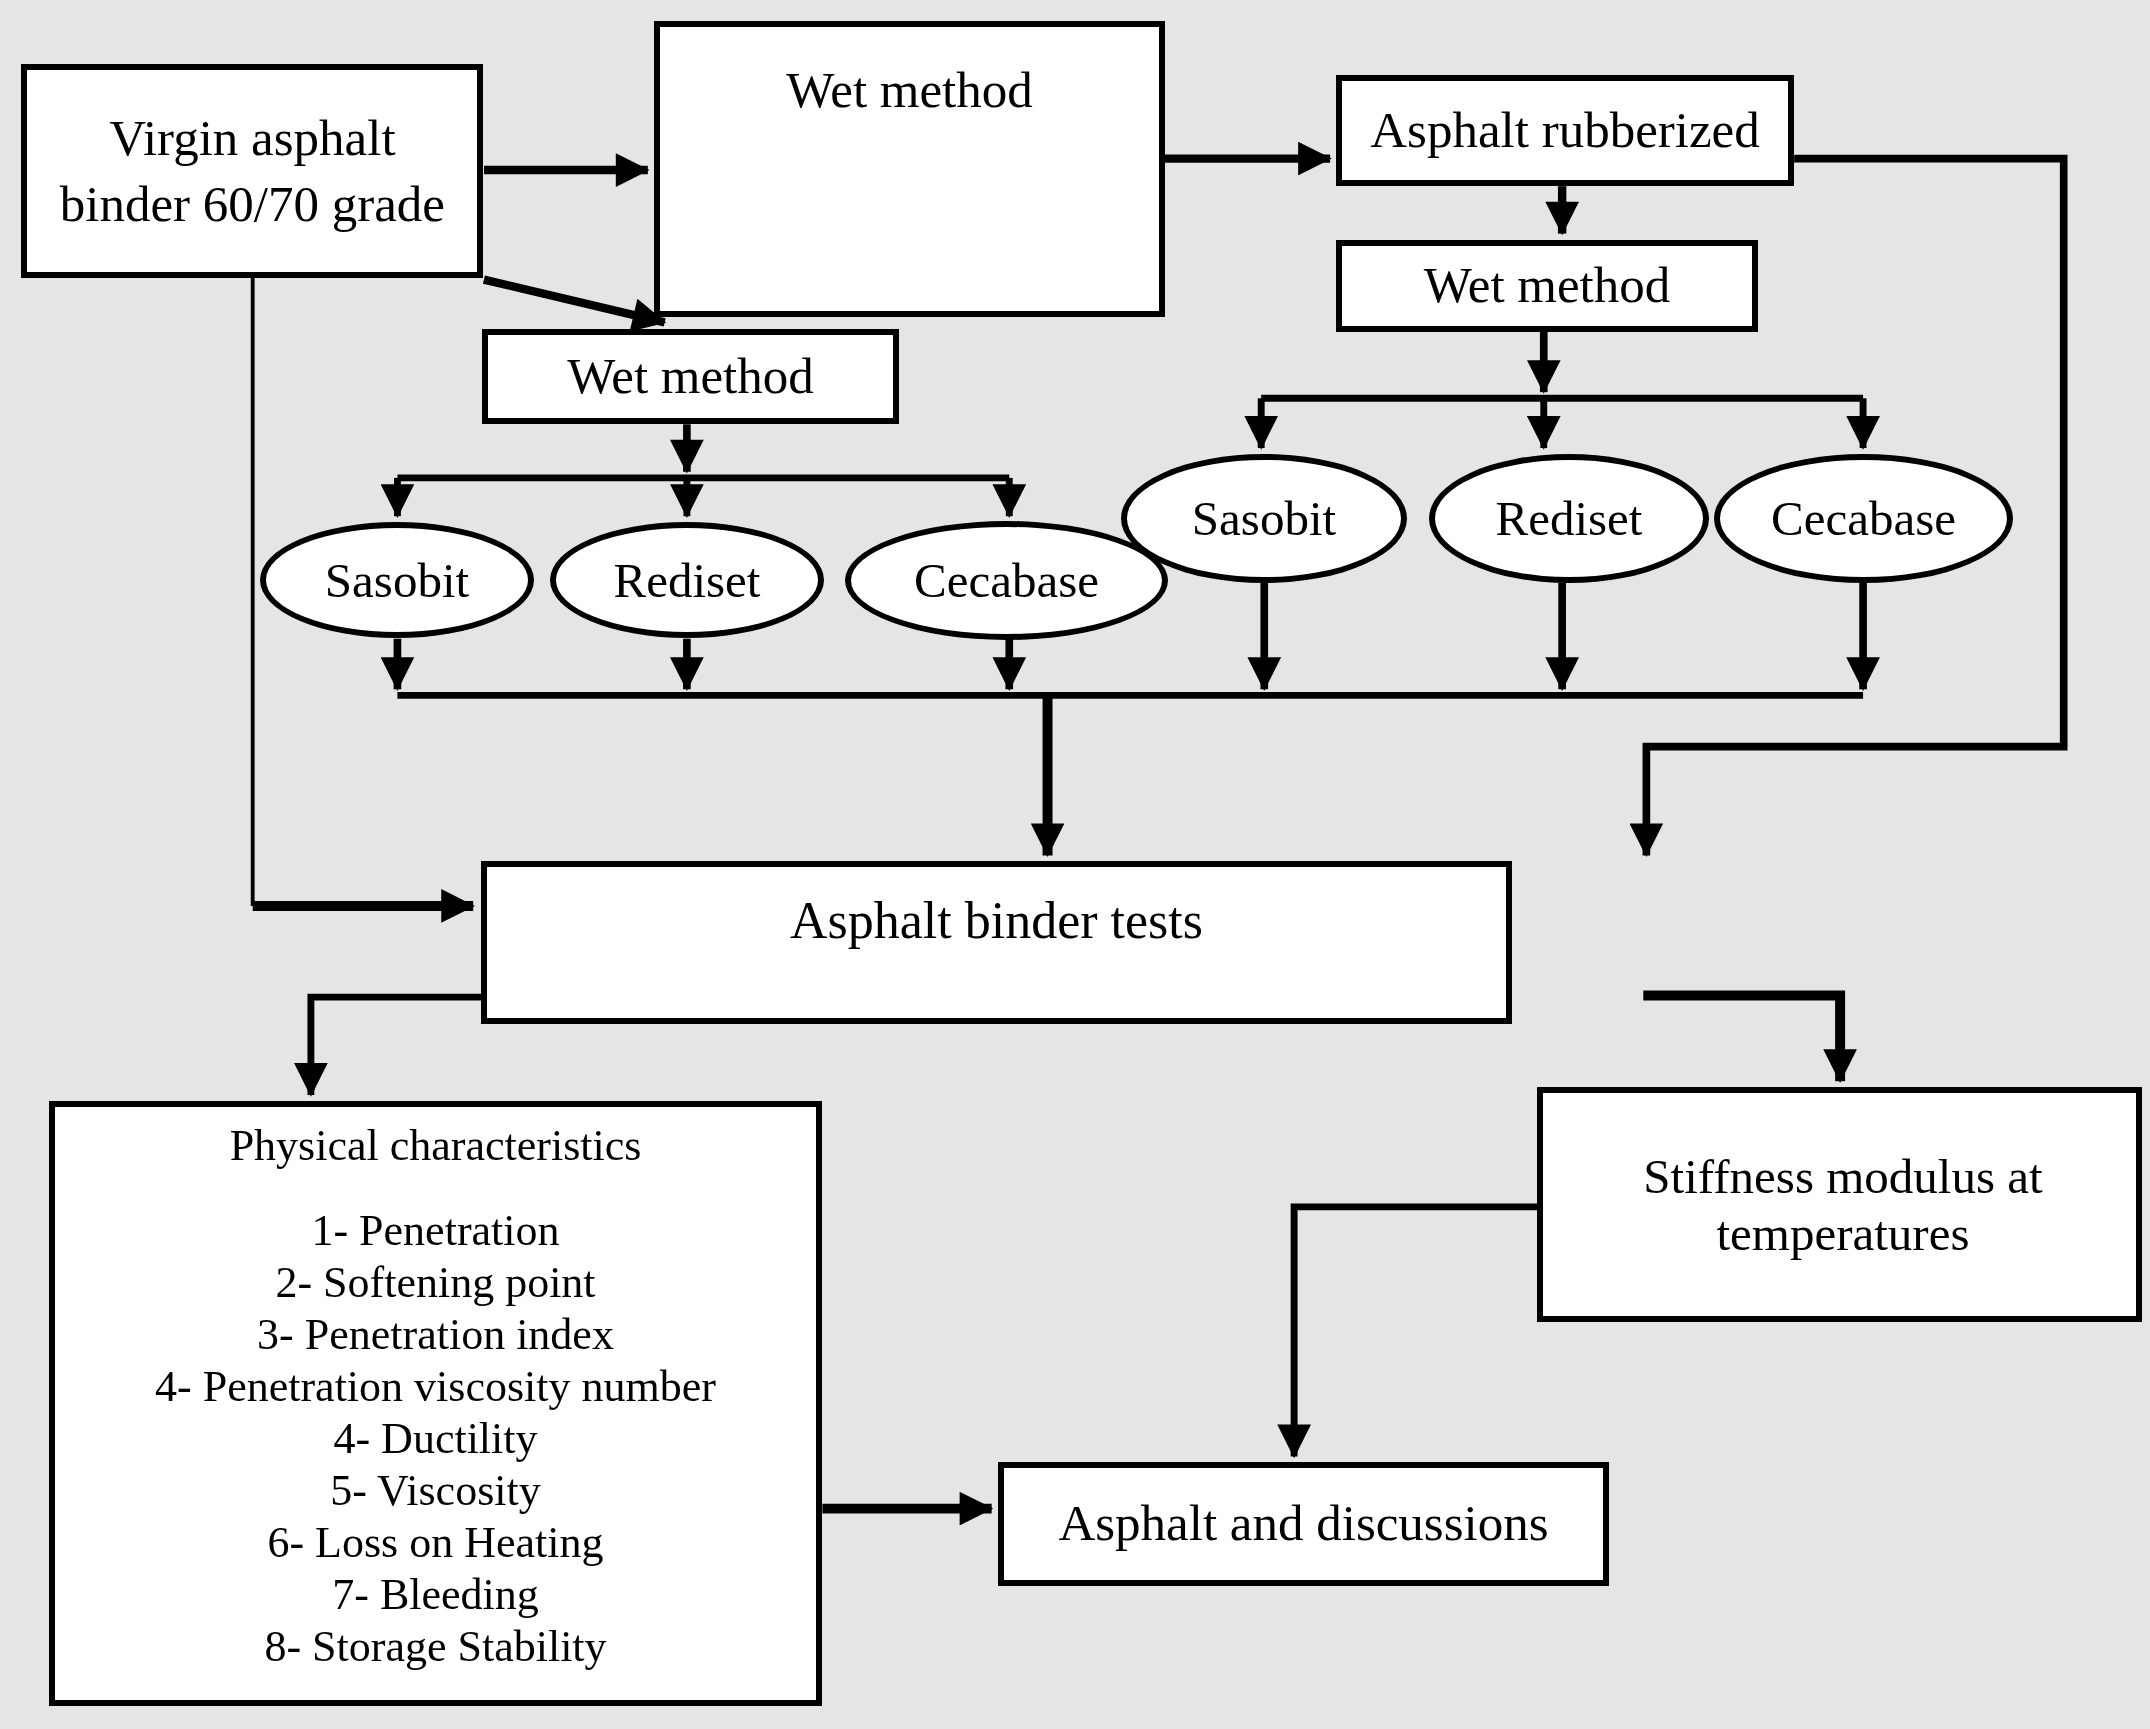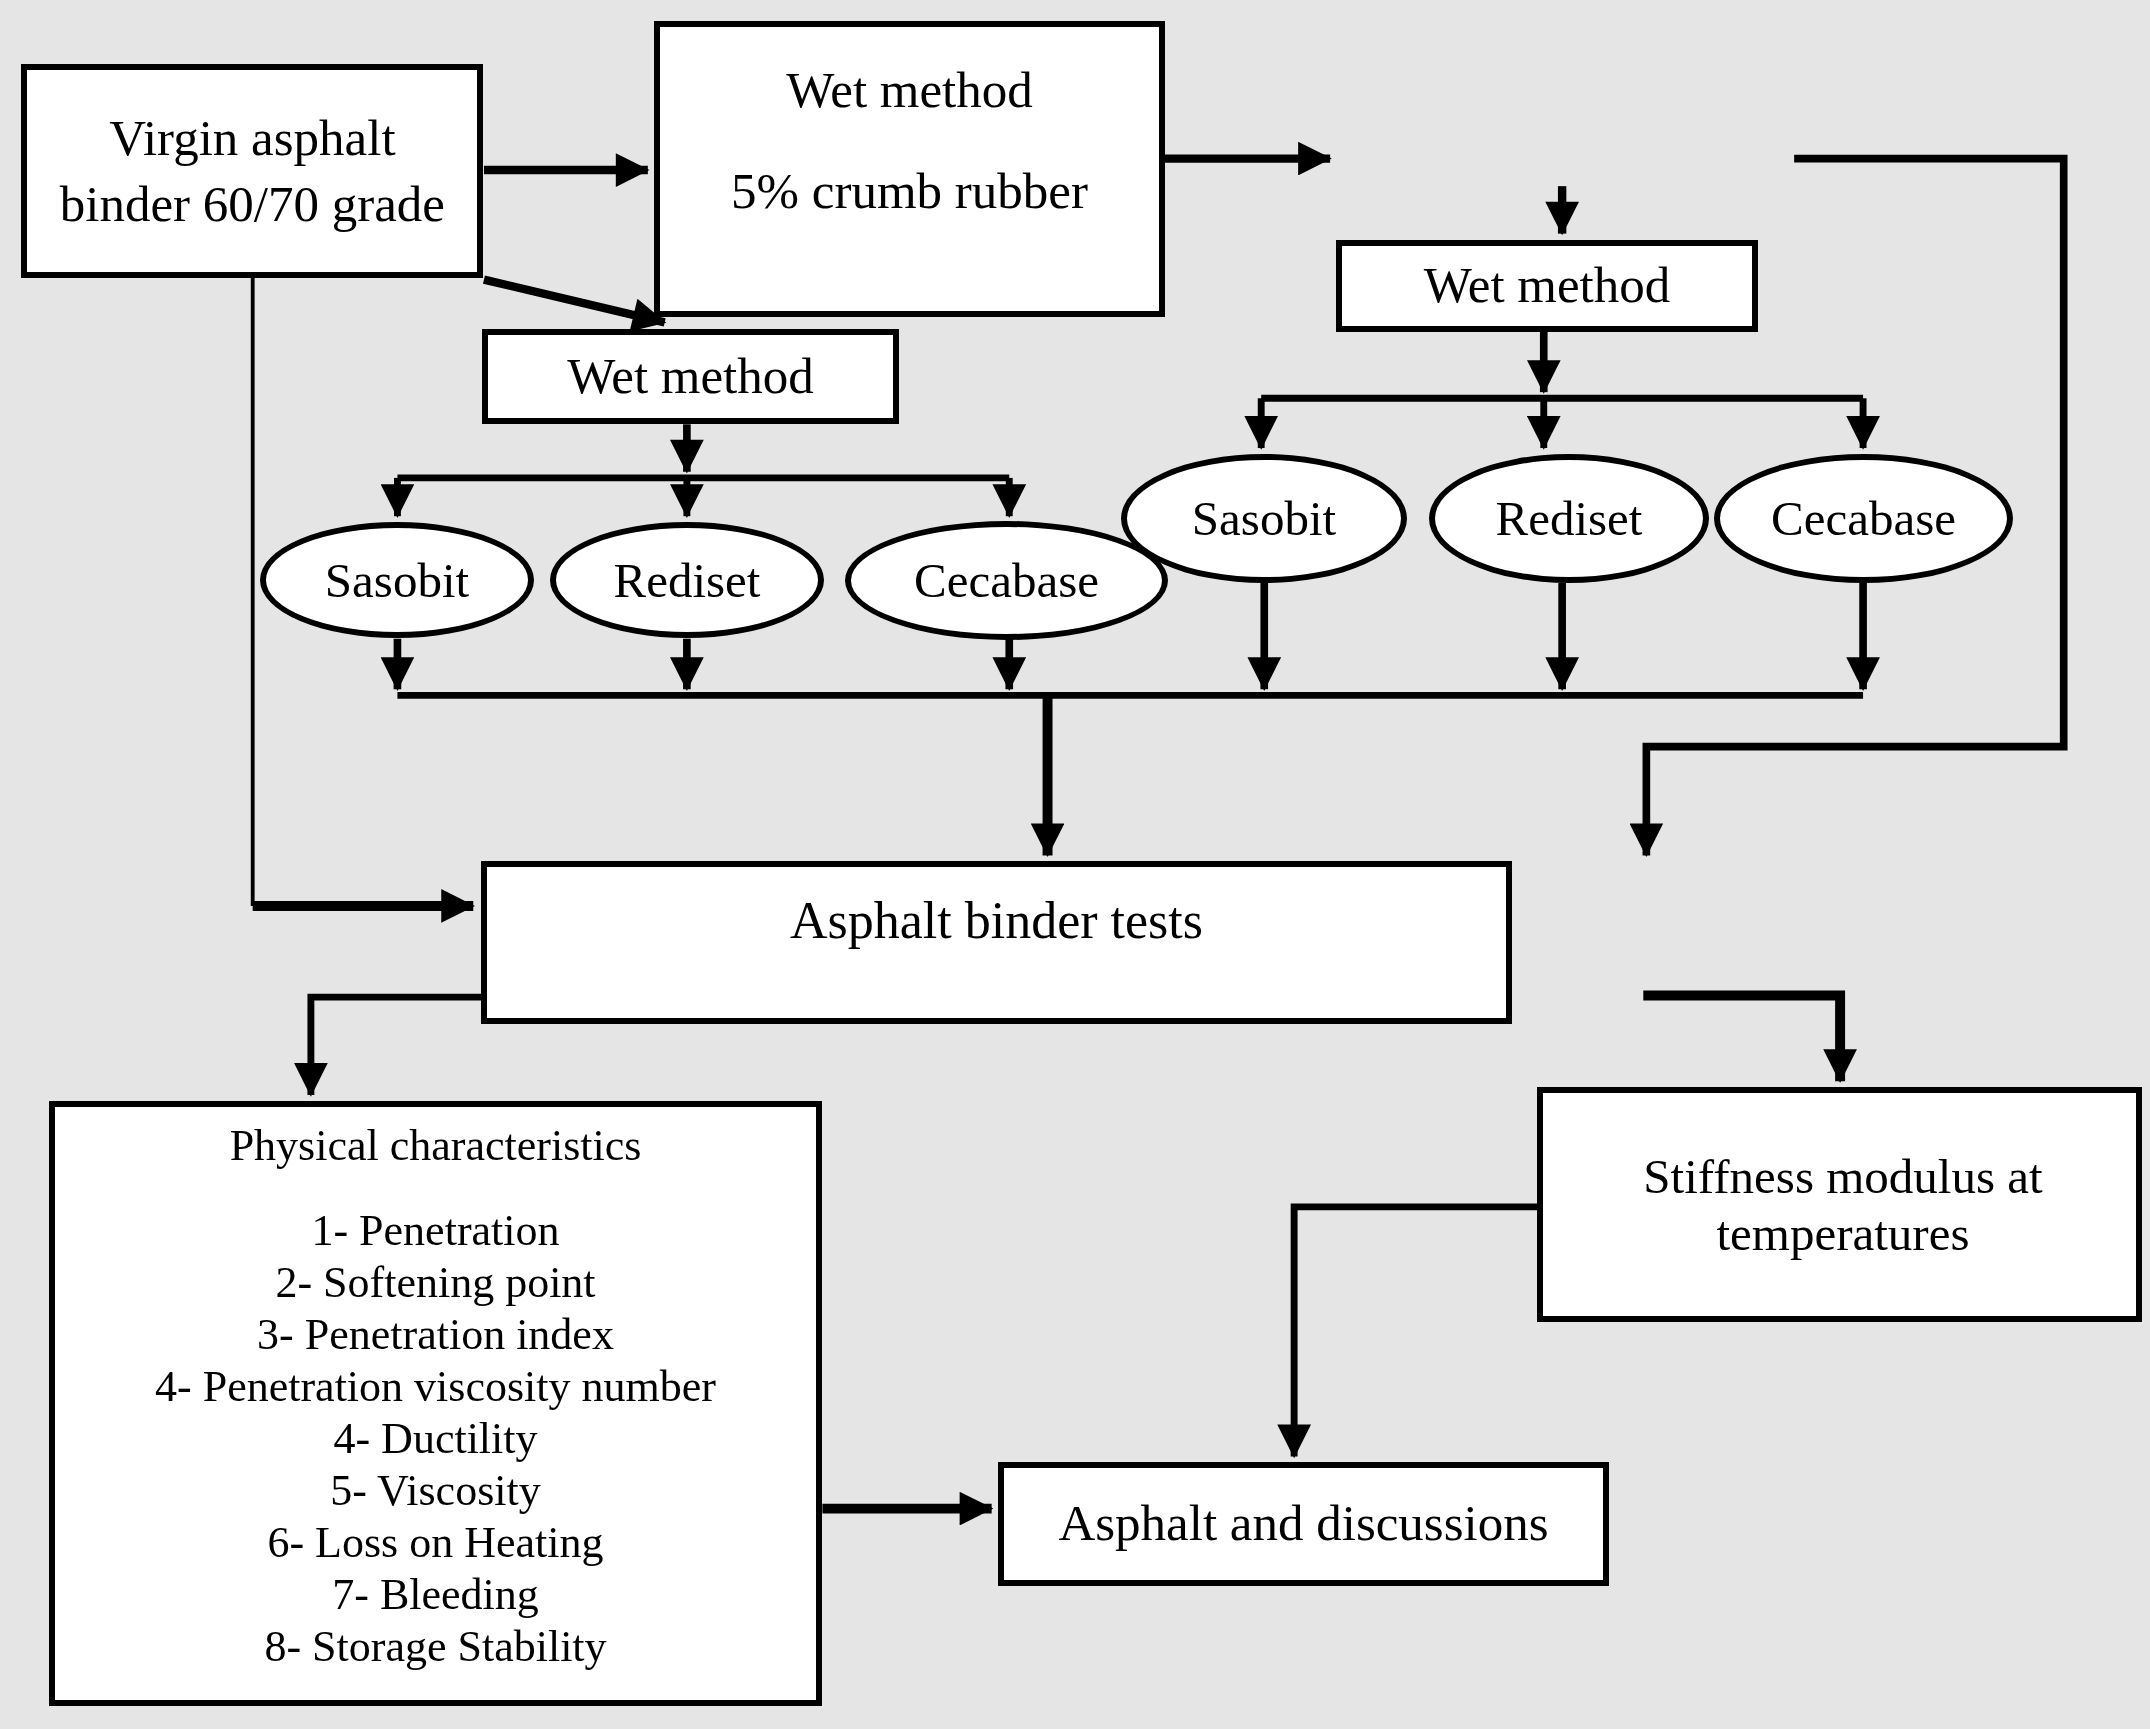--- a/index.html
+++ b/index.html
@@ -106,23 +106,25 @@
     <path d="M1074,1970 L1295,1970" stroke="#000" stroke-width="13" fill="none" marker-end="url(#ah)"></path>
   </svg>
 
   <div class="box" id="virgin-box">
     <div>Virgin asphalt</div>
     <div>binder 60/70 grade</div>
   </div>
 
   <div class="box" id="wet-crumb-box">
     <div class="l1">Wet method</div>
-    <div>5% crumb rubber</div>
   </div>
 
+  <div class="box" id="rubberized-box">
+    <div>Asphalt rubberized</div>
+  </div>
 
   <div class="box" id="wet-right-box">
     <div>Wet method</div>
   </div>
 
   <div class="box" id="wet-left-box">
     <div>Wet method</div>
   </div>
 
   <div class="ellipse" id="ell-l-sasobit">

